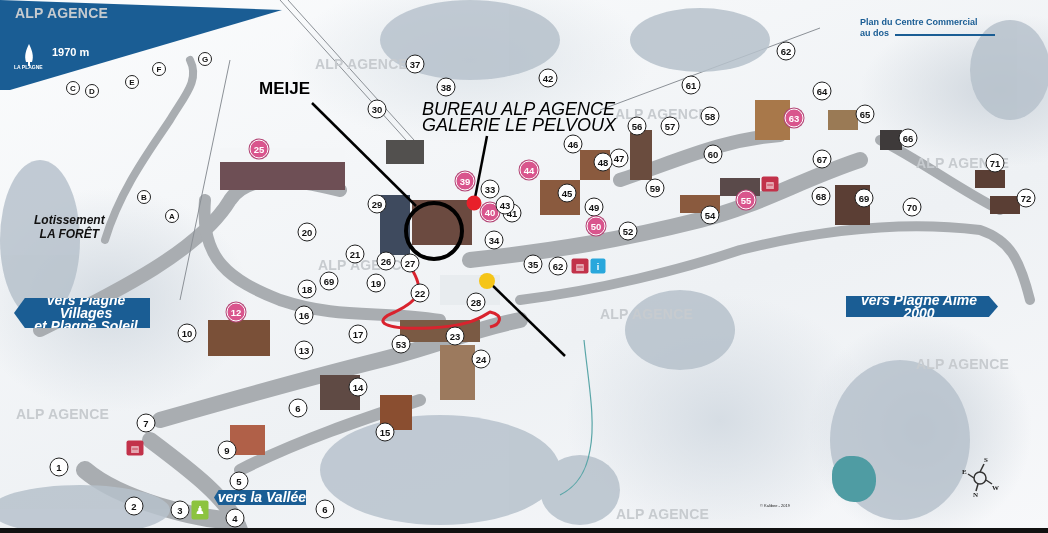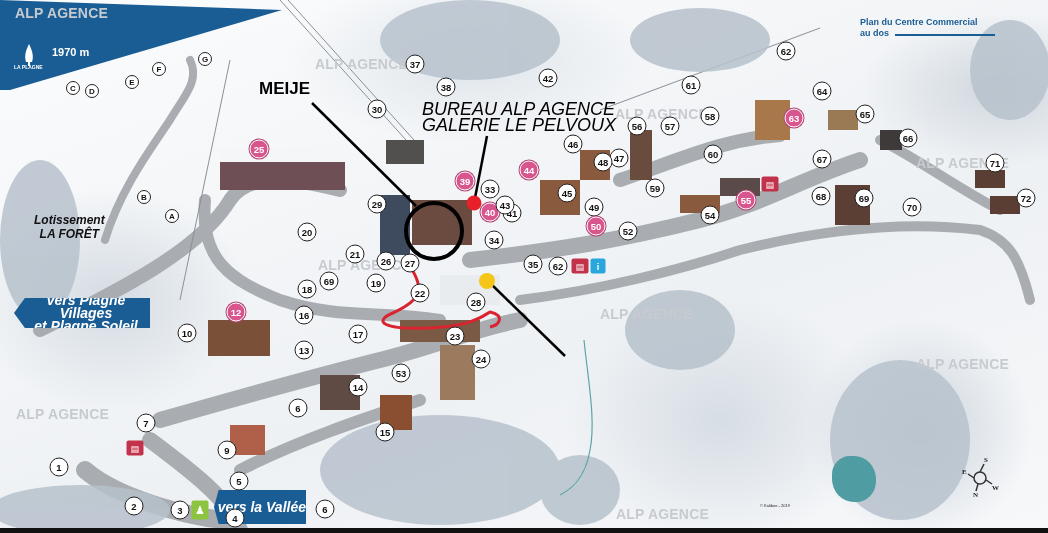--- a/index.html
+++ b/index.html
@@ -20,21 +20,21 @@
   .logo-text{position:absolute;left:14px;top:64px;color:#fff;font-size:5px;font-weight:bold;}
   .wm{position:absolute;color:#c7cbcf;font-weight:bold;font-size:14px;letter-spacing:0.2px;white-space:nowrap;}
   .marker{position:absolute;width:19px;height:19px;border-radius:50%;background:#fff;border:1.5px solid #222;box-sizing:border-box;
     display:flex;align-items:center;justify-content:center;font-size:9.5px;font-weight:bold;color:#111;transform:translate(-50%,-50%);}
   .marker.pink{background:#d9558d;border:1.5px solid #fff;color:#fff;box-shadow:0 0 0 1px #b34575;}
   .marker.letter{width:14px;height:14px;font-size:8px;border-width:1px;}
   .lot{position:absolute;left:34px;top:213px;font-style:italic;font-weight:bold;font-size:12px;color:#111;text-align:center;line-height:14px;}
   .sign{position:absolute;color:#fff;font-style:italic;font-weight:bold;font-size:14px;background:#1a5d94;display:flex;align-items:center;justify-content:flex-end;text-align:center;line-height:13px;}
   .sign-left{left:14px;top:298px;width:136px;height:30px;clip-path:polygon(8% 0,100% 0,100% 100%,8% 100%,0 50%);padding-left:8px;box-sizing:border-box;}
   .sign-right{left:846px;top:296px;width:152px;height:21px;clip-path:polygon(0 0,94% 0,100% 50%,94% 100%,0 100%);padding-right:6px;box-sizing:border-box;}
-  .sign-valley{left:214px;top:490px;width:92px;height:34px;clip-path:polygon(5% 0,100% 0,100% 100%,5% 100%,0 50%);}
+  .sign-valley{left:214px;top:490px;width:92px;height:15px;clip-path:polygon(5% 0,100% 0,100% 100%,5% 100%,0 50%);}
   .omni{position:absolute;left:562px;top:364px;background:#f2b81c;color:#111;font-weight:bold;font-size:13px;padding:2px 5px;}
   .bureau{position:absolute;left:422px;top:101px;font-style:italic;font-size:18px;color:#000;line-height:16px;}
   .meije{position:absolute;left:259px;top:79px;font-size:17px;font-weight:bold;color:#000;}
   .plan{position:absolute;left:860px;top:17px;color:#1a5d94;font-weight:bold;font-size:9px;line-height:11px;}
   .plan-line{position:absolute;left:895px;top:34px;width:100px;height:1.5px;background:#1a5d94;}
   .copyright{position:absolute;left:760px;top:503px;font-size:4px;color:#222;}
   .icon-bus{position:absolute;width:17px;height:15px;background:#c2324a;border-radius:2px;color:#fff;font-size:9px;display:flex;align-items:center;justify-content:center;transform:translate(-50%,-50%);}
   .icon-info{position:absolute;width:15px;height:15px;background:#29a7dc;border-radius:2px;color:#fff;font-size:9px;font-weight:bold;display:flex;align-items:center;justify-content:center;transform:translate(-50%,-50%);}
   .icon-hike{position:absolute;width:17px;height:19px;background:#8cc33f;border-radius:2px;color:#fff;font-size:11px;display:flex;align-items:center;justify-content:center;transform:translate(-50%,-50%);}
   .dot{position:absolute;border-radius:50%;transform:translate(-50%,-50%);}
@@ -156,20 +156,21 @@
     <div>Lotissement</div>
     <div>LA FORÊT</div>
   </div>
 
   <div class="sign sign-left">
     <div>
       <div>vers Plagne Villages</div>
       <div>et Plagne Soleil</div>
     </div>
   </div>
+  <div class="sign sign-right">vers Plagne Aime 2000</div>
   <div class="sign sign-valley">vers la Vallée</div>
 
   <div class="lake"></div>
   <div class="compass">
     <svg width="40" height="40" style="position:absolute;left:0;top:0">
       <circle cx="20" cy="20" r="6" fill="none" stroke="#333" stroke-width="1.5"></circle>
       <line x1="20" y1="14" x2="24" y2="6" stroke="#333" stroke-width="1.5"></line>
       <line x1="14" y1="20" x2="8" y2="16" stroke="#333" stroke-width="1.5"></line>
       <line x1="26" y1="22" x2="32" y2="26" stroke="#333" stroke-width="1.5"></line>
       <line x1="18" y1="26" x2="16" y2="33" stroke="#333" stroke-width="1.5"></line>
@@ -229,21 +230,21 @@
       <div class="marker" style="left: 548px; top: 78px;">42</div>
       <div class="marker" style="left: 505px; top: 170px; margin-top: 35px;">43</div>
       <div class="marker pink" style="left: 529px; top: 170px;">44</div>
       <div class="marker" style="left: 567px; top: 193px;">45</div>
       <div class="marker" style="left: 573px; top: 144px;">46</div>
       <div class="marker" style="left: 619px; top: 158px;">47</div>
       <div class="marker" style="left: 595px; top: 162px; margin-left: 8px;">48</div>
       <div class="marker" style="left: 594px; top: 207px;">49</div>
       <div class="marker pink" style="left: 596px; top: 226px;">50</div>
       <div class="marker" style="left: 628px; top: 231px;">52</div>
-      <div class="marker" style="left: 401px; top: 373px;">53</div>
+      <div class="marker" style="left: 401px; top: 344px;">53</div>
       <div class="marker" style="left: 710px; top: 215px;">54</div>
       <div class="marker pink" style="left: 746px; top: 200px;">55</div>
       <div class="marker" style="left: 637px; top: 126px;">56</div>
       <div class="marker" style="left: 670px; top: 126px;">57</div>
       <div class="marker" style="left: 710px; top: 116px;">58</div>
       <div class="marker" style="left: 655px; top: 188px;">59</div>
       <div class="marker" style="left: 713px; top: 154px;">60</div>
       <div class="marker" style="left: 691px; top: 85px;">61</div>
       <div class="marker" style="left: 786px; top: 51px;">62</div>
       <div class="marker pink" style="left: 794px; top: 118px;">63</div>

